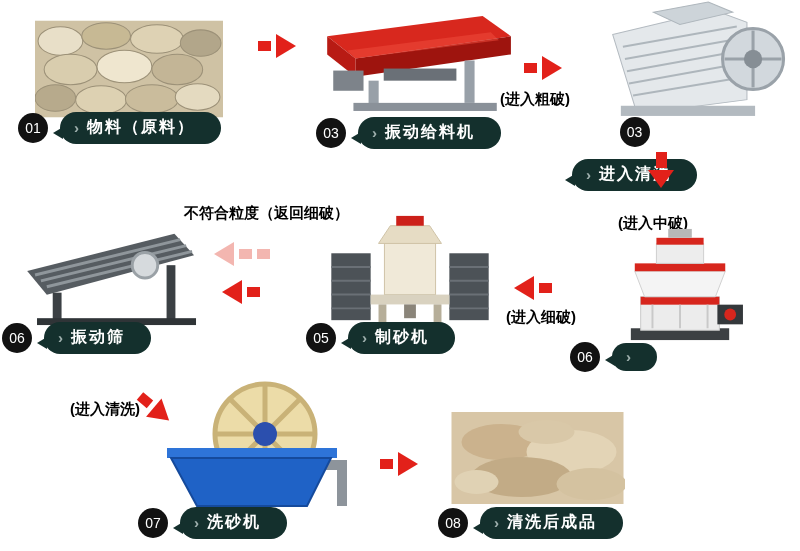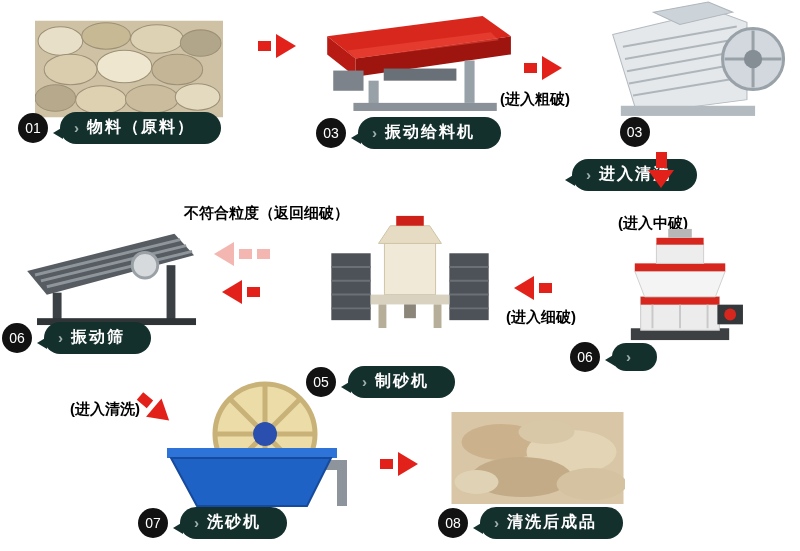--- a/index.html
+++ b/index.html
@@ -167,21 +167,21 @@
       </g>
       <rect x="58" y="34" width="52" height="52" fill="#f0e9d8" stroke="#cfc3a6"></rect>
       <polygon points="52,34 116,34 104,16 64,16" fill="#e6dcc4" stroke="#cfc3a6"></polygon>
       <rect x="70" y="6" width="28" height="10" fill="#cc2019"></rect>
       <rect x="44" y="86" width="80" height="10" fill="#d9d2c0"></rect>
       <rect x="52" y="96" width="8" height="24" fill="#b6ae99"></rect>
       <rect x="108" y="96" width="8" height="24" fill="#b6ae99"></rect>
       <rect x="78" y="96" width="12" height="14" fill="#8b857a"></rect>
     </svg>
   </div>
-  <div class="tag" style="left:306px;top:322px;margin-top:44px;">
+  <div class="tag" style="left:306px;top:322px;">
     <span class="num">05</span>
     <span class="bubble">
       <span class="chev">›</span>
       <span>制砂机</span>
     </span>
   </div>
 
   <span class="note" style="left:184px;top:204px;">不符合粒度（返回细破）</span>
   <div class="arrow" style="left:214px;top:242px;">
     <span class="head-l pink"></span>

